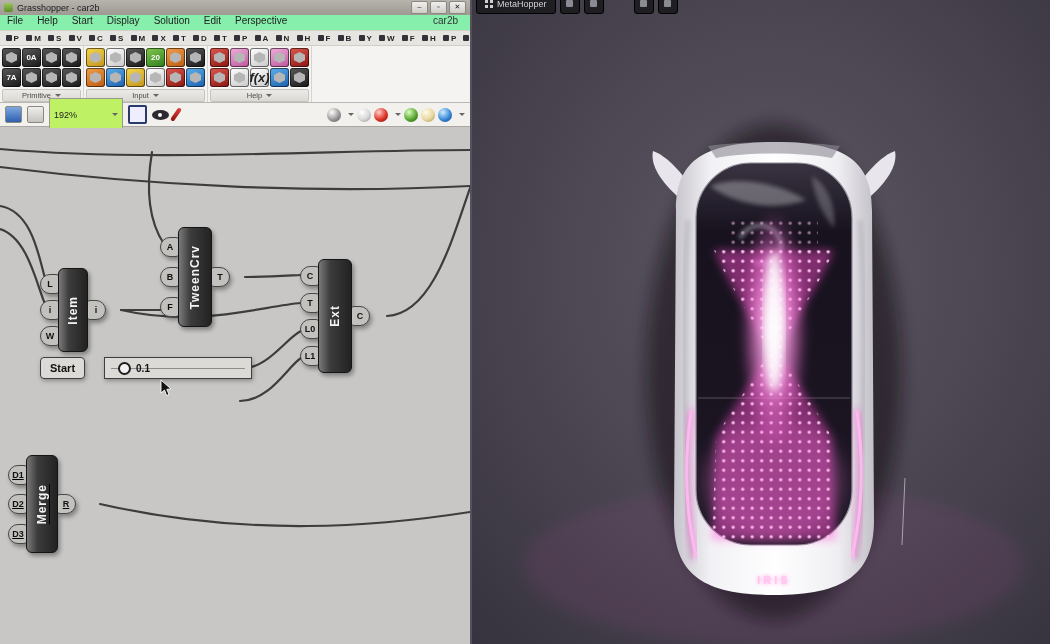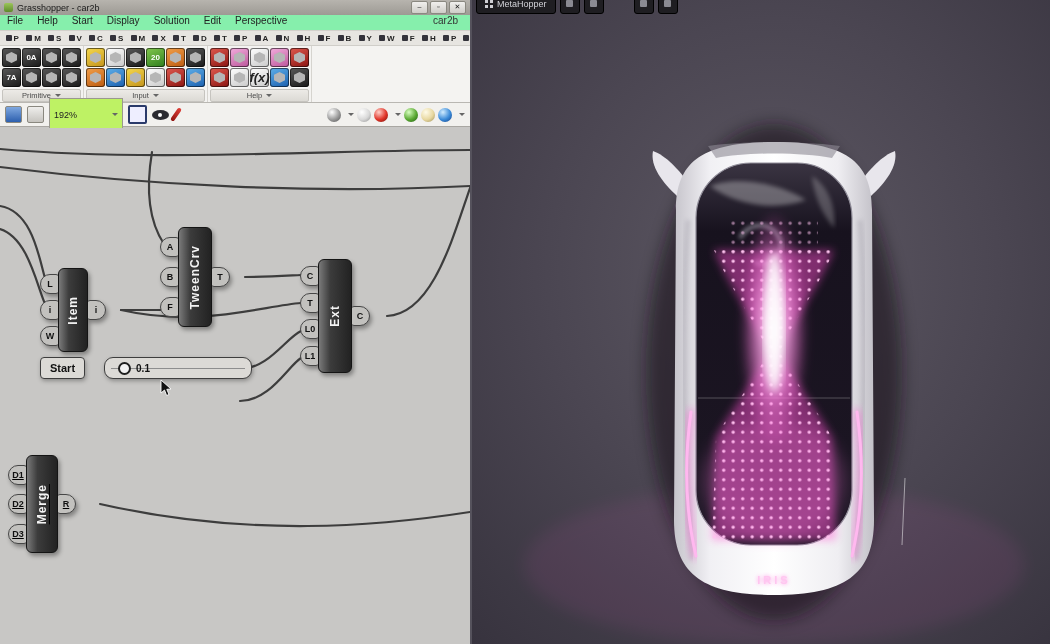--- a/index.html
+++ b/index.html
@@ -83,21 +83,21 @@
   .port.out{border-radius:4px 10px 10px 4px;margin-left:-2px;}
   .cap{height:100%;width:30px;background:linear-gradient(90deg,#7a7a7a 0%,#3c3c3c 35%,#222 100%);
     border:1.5px solid #141414;border-radius:6px;display:flex;align-items:center;justify-content:center;
     z-index:2;box-sizing:border-box;}
   .cap span{writing-mode:vertical-rl;transform:rotate(180deg);color:#f4f4f4;font-weight:bold;
     font-size:12px;letter-spacing:1px;}
 
   .gh-slider{position:absolute;height:22px;display:flex;gap:3px;filter:drop-shadow(1px 2px 2px rgba(0,0,0,.3));}
   .sl-label{background:#dcdad6;border:1.5px solid #3e3e3e;border-radius:4px;padding:0 9px;
     font-size:11px;font-weight:bold;color:#111;display:flex;align-items:center;}
-  .sl-track{width:148px;background:#dcdad6;border:1.5px solid #3e3e3e;border-radius:9px;
+  .sl-track{width:148px;background:#dcdad6;border:1.5px solid #3e3e3e;border-radius:0;
     position:relative;display:flex;align-items:center;box-sizing:border-box;}
   .sl-track::before{content:"";position:absolute;left:6px;right:6px;top:50%;height:1px;background:#8e8e8e;}
   .knob{position:relative;margin-left:13px;width:9px;height:9px;border:2px solid #1e1e1e;
     border-radius:50%;background:#f2f2f2;z-index:1;}
   .knob.diamond{margin-left:6px;width:8px;height:8px;border-radius:1px;transform:rotate(45deg);}
   .sl-val{font-size:10px;font-weight:bold;color:#111;margin-left:5px;z-index:1;}
 
   .cursor{position:absolute;z-index:9;}
 
   

